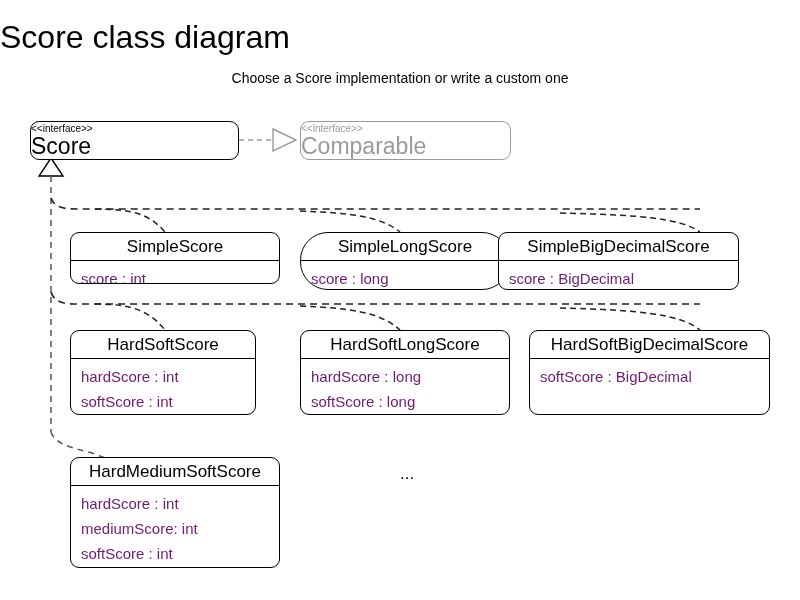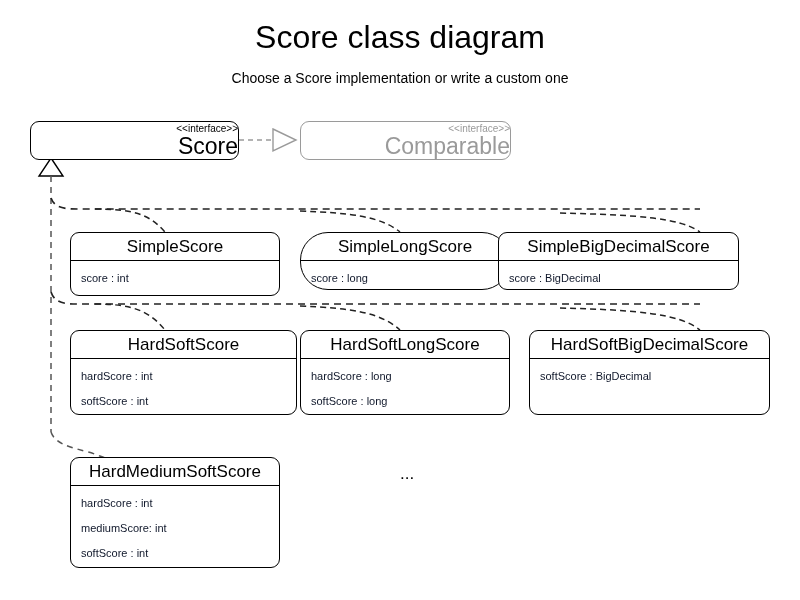--- a/index.html
+++ b/index.html
@@ -8,33 +8,33 @@
     background:#ffffff; overflow:hidden;
     font-family:"Liberation Sans", sans-serif;
     -webkit-font-smoothing:antialiased;
   }
   #canvas { position:absolute; inset:0; width:800px; height:600px; }
 
   svg.wires { position:absolute; left:0; top:0; width:800px; height:600px; pointer-events:none; }
 
   .title {
     position:absolute; left:0; top:20px; width:800px;
-    text-align:center; font-size:32px; color:#000; line-height:1.1;
+    font-size:32px; color:#000; line-height:1.1;
   }
   .subtitle {
     position:absolute; left:0; top:70px; width:800px;
     text-align:center; font-size:14px; color:#000;
   }
 
   
   .iface {
     position:absolute; box-sizing:border-box;
     border:1px solid #000; border-radius:9px; background:#fff;
     display:flex; flex-direction:column;
-    align-items:flex-end; justify-content:center;
+    align-items:flex-start; justify-content:center;
   }
   .iface .stereo { font-size:10px; line-height:12px; }
   .iface .iname  { font-size:23px; line-height:23px; }
   .iface.muted { border-color:#9a9a9a; }
   .iface.muted .stereo, .iface.muted .iname { color:#9a9a9a; }
 
   
   .cls {
     position:absolute; box-sizing:border-box;
     border:1px solid #000; border-radius:9px; background:#fff;
@@ -42,21 +42,21 @@
   }
   .cls .head {
     text-align:center; font-size:17px; line-height:19px;
     padding:4px 2px 4px; border-bottom:1px solid #000;
     white-space:nowrap; color:#000;
   }
   .cls .attrs {
     padding:5px 0 6px 10px; display:flex; flex-direction:column;
   }
   .cls .attrs .attr {
-    font-size:11px; line-height:25px; white-space:nowrap; color:#0f172a;
+    font-size:15px; line-height:25px; white-space:nowrap; color:#701a75;
   }
 
   .ellipsis {
     position:absolute; font-size:17px; color:#000;
   }
 </style>
 </head>
 <body>
 
 <div id="canvas">
@@ -103,42 +103,42 @@
   <div class="iface" style="left:30px; top:121px; width:209px; height:39px;">
     <div class="stereo">&lt;&lt;interface&gt;&gt;</div>
     <div class="iname">Score</div>
   </div>
 
   <div class="iface muted" style="left:300px; top:121px; width:211px; height:39px;">
     <div class="stereo">&lt;&lt;interface&gt;&gt;</div>
     <div class="iname">Comparable</div>
   </div>
 
-  <div class="cls" style="left:70px; top:232px; width:210px; height:64px;">
+  <div class="cls" style="left:70px; top:232px; width:210px; height:52px;">
     <div class="head">SimpleScore</div>
     <div class="attrs">
       <div class="attr">score : int</div>
     </div>
   </div>
 
   <div class="cls" style="left:300px; top:232px; width:210px; height:58px;border-radius:28px;">
     <div class="head">SimpleLongScore</div>
     <div class="attrs">
       <div class="attr">score : long</div>
     </div>
   </div>
 
   <div class="cls" style="left:498px; top:232px; width:241px; height:58px;">
     <div class="head">SimpleBigDecimalScore</div>
     <div class="attrs">
       <div class="attr">score : BigDecimal</div>
     </div>
   </div>
 
-  <div class="cls" style="left:70px; top:330px; width:227px; height:85px;">
+  <div class="cls" style="left:70px; top:330px; width:186px; height:85px;">
     <div class="head">HardSoftScore</div>
     <div class="attrs">
       <div class="attr">hardScore : int</div>
       <div class="attr">softScore : int</div>
     </div>
   </div>
 
   <div class="cls" style="left:300px; top:330px; width:210px; height:85px;">
     <div class="head">HardSoftLongScore</div>
     <div class="attrs">

